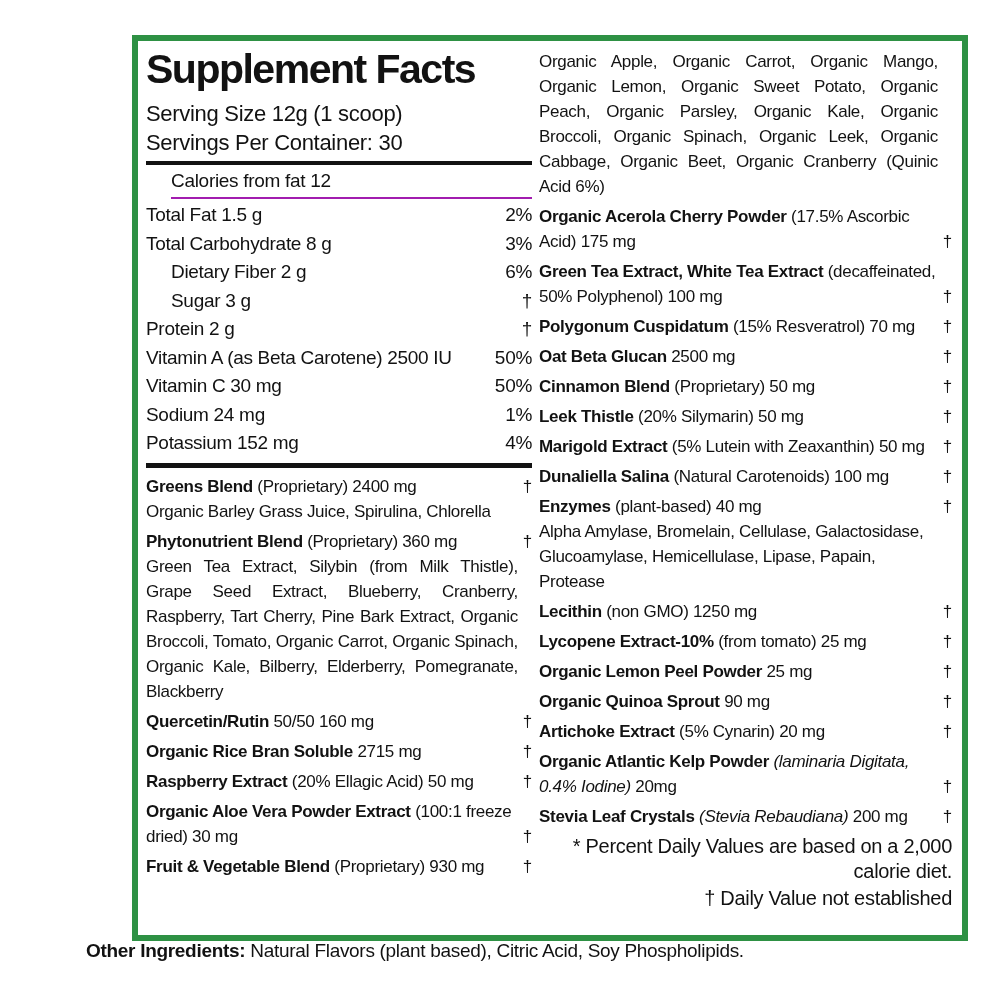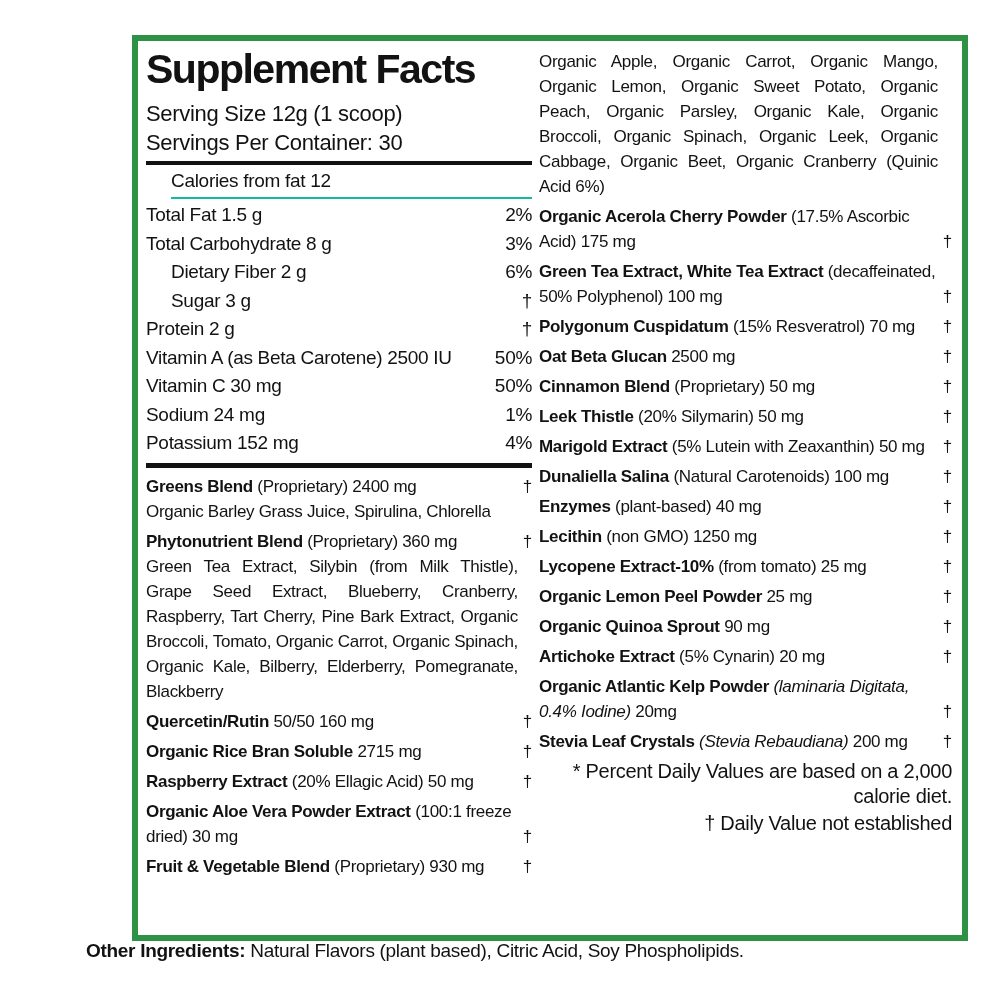--- a/index.html
+++ b/index.html
@@ -24,21 +24,21 @@
   .bar.thick{height:4px; margin:4px 0 2px 0;}
   .bar.thick2{height:5px; margin:5px 0 6px 0;}
 
   .nrow,.header-row{
     display:flex; justify-content:space-between; align-items:baseline;
     font-size:19px; line-height:28.5px; letter-spacing:-0.3px;
   }
   .nrow .nlabel{white-space:nowrap;}
   .nrow .nvalue{text-align:right; min-width:36px;}
   .nrow.indent{margin-left:25px;}
-  .nrow.underlined{border-bottom:2px solid #14b8a6; padding-bottom:2px; margin-bottom:2px;}
+  .nrow.underlined{border-bottom:2px solid #a21caf; padding-bottom:2px; margin-bottom:2px;}
 
   .entry{display:flex; margin:5px 0; font-size:17px; line-height:25px; letter-spacing:-0.3px;}
   .entry:first-child{margin-top:0;}
   .entry-main{flex:1; min-width:0;}
   .entry .dagger{flex:0 0 14px; text-align:right; align-self:flex-start; font-size:17px;}
   .entry .dagger.bottom{align-self:flex-end;}
   .b{font-weight:700;}
   .i{font-style:italic;}
   .sub{font-weight:400;}
   .justify{text-align:justify;}
@@ -222,20 +222,23 @@
           <div class="entry">
     <div class="entry-main">
       <div class="entry-text"><span class="b">Dunaliella Salina</span><span class="i"></span><span> (Natural Carotenoids) 100 mg</span></div>
       <div></div>
     </div>
     <div class="dagger">†</div>
   </div>
           <div class="entry">
     <div class="entry-main">
       <div class="entry-text"><span class="b">Enzymes</span><span class="i"></span><span> (plant-based) 40 mg</span></div>
+      <div>
+                <div class="sub">Alpha Amylase, Bromelain, Cellulase, Galactosidase, Glucoamylase, Hemicellulase, Lipase, Papain, Protease</div>
+              </div>
     </div>
     <div class="dagger">†</div>
   </div>
           <div class="entry">
     <div class="entry-main">
       <div class="entry-text"><span class="b">Lecithin</span><span class="i"></span><span> (non GMO) 1250 mg</span></div>
       <div></div>
     </div>
     <div class="dagger">†</div>
   </div>

